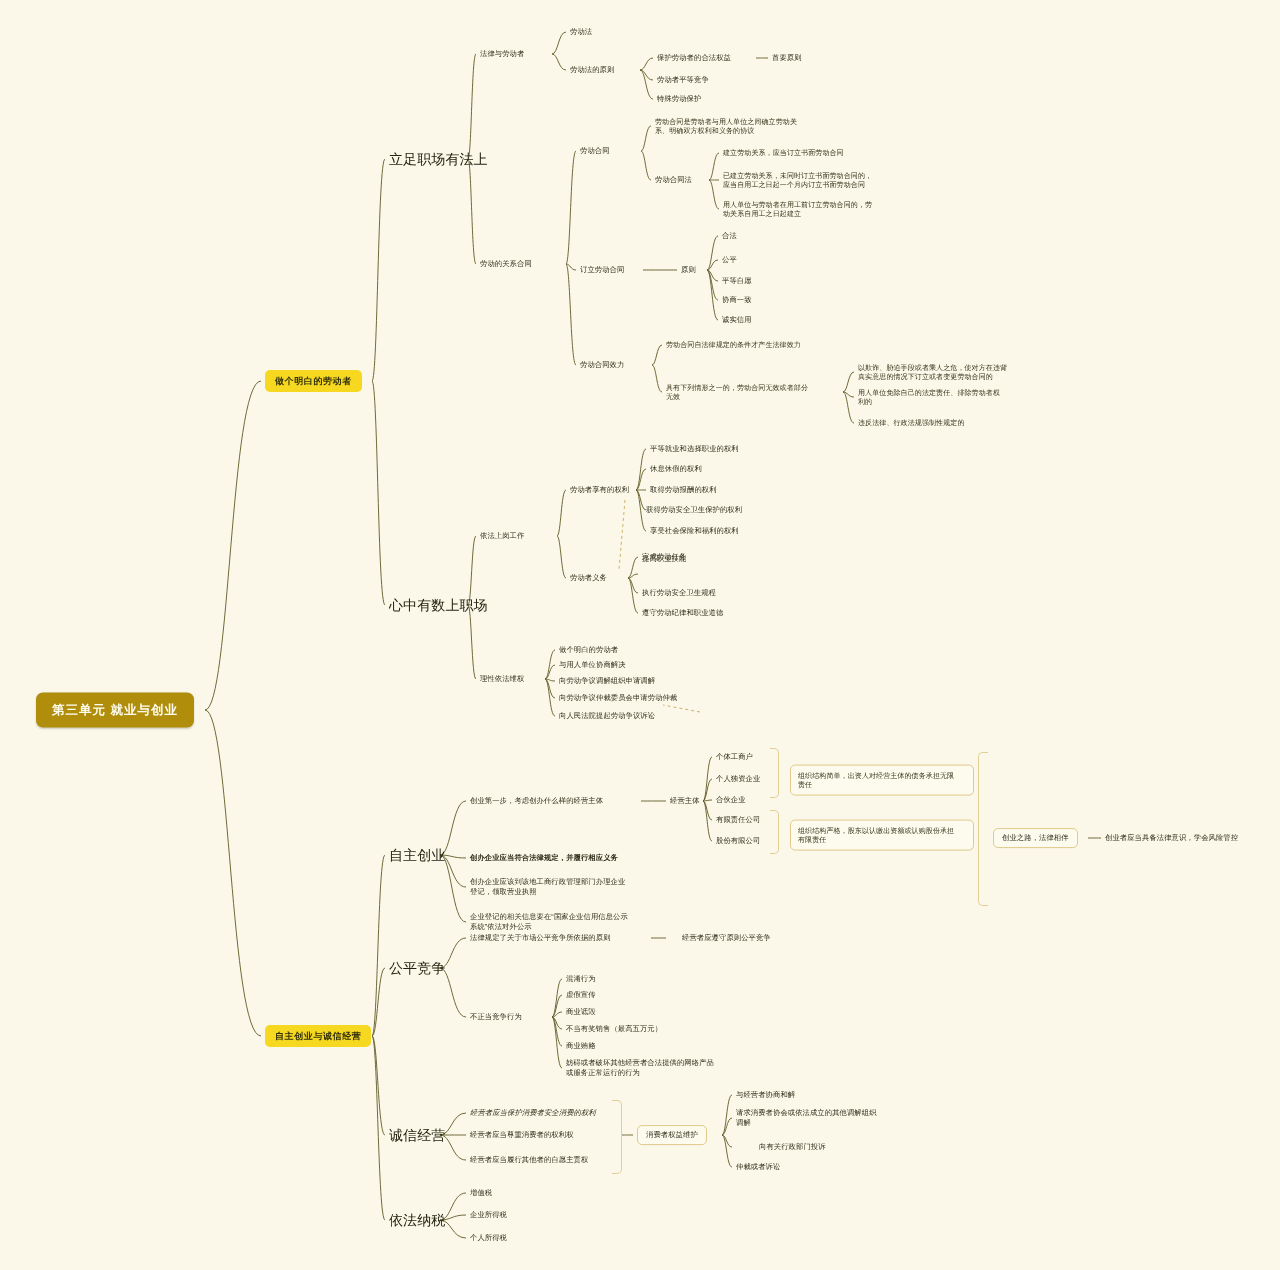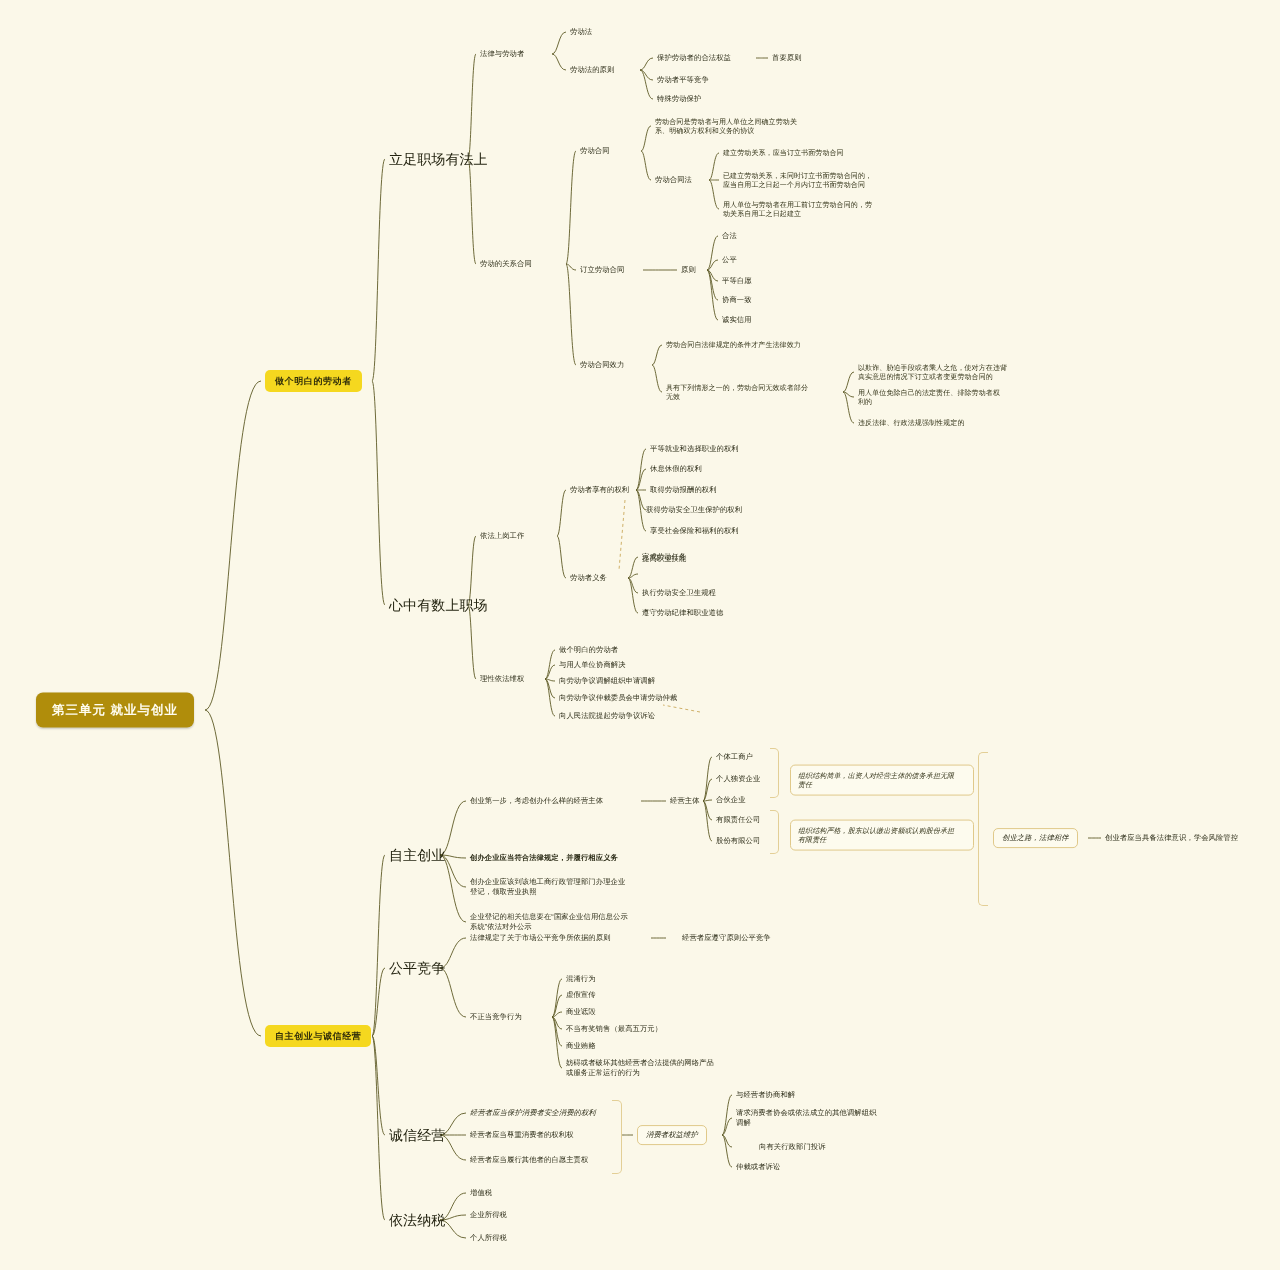--- a/index.html
+++ b/index.html
@@ -43,21 +43,20 @@
     letter-spacing:.6px;
   }
   .lvl2{font-size:14px;color:#232310;}
   .lvl3{font-size:7.3px;color:#2d2d18;}
   .lvl4{font-size:7px;color:#343419;}
   .boxed{
     border:1px solid #e0c98a;
     border-radius:5px;
     padding:5px 7px;
     background:#fdfbee;
-    font-style:italic;
   }
   .emph{font-weight:bold;color:#3a3408;}
   .note{font-size:7px;color:#6a5a20;font-weight:bold;}
   .bracket{
     position:absolute;
     border:1px solid #e3cf96;
     border-left:none;
     border-radius:0 5px 5px 0;
   }
   .bracket-l{

